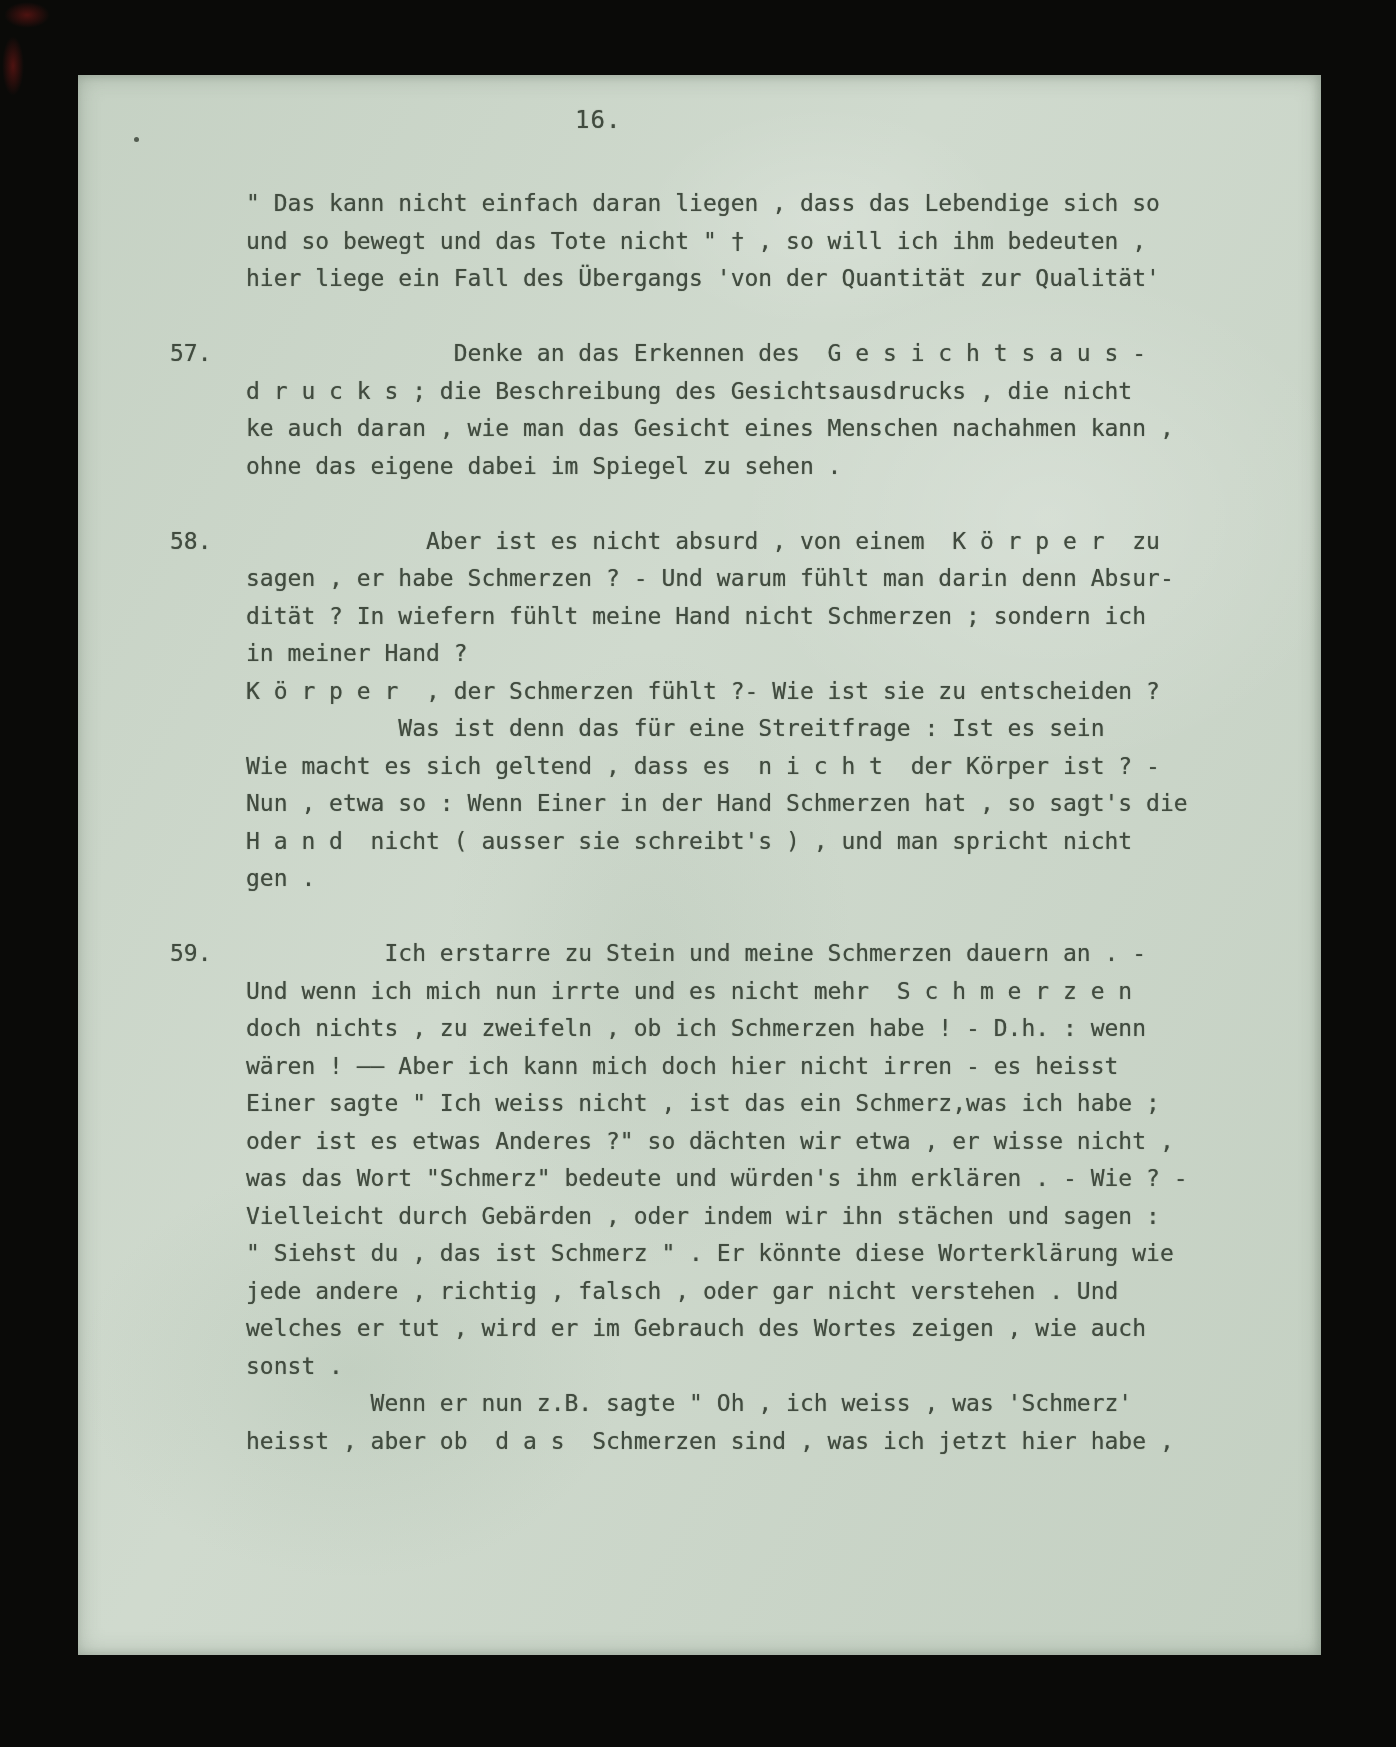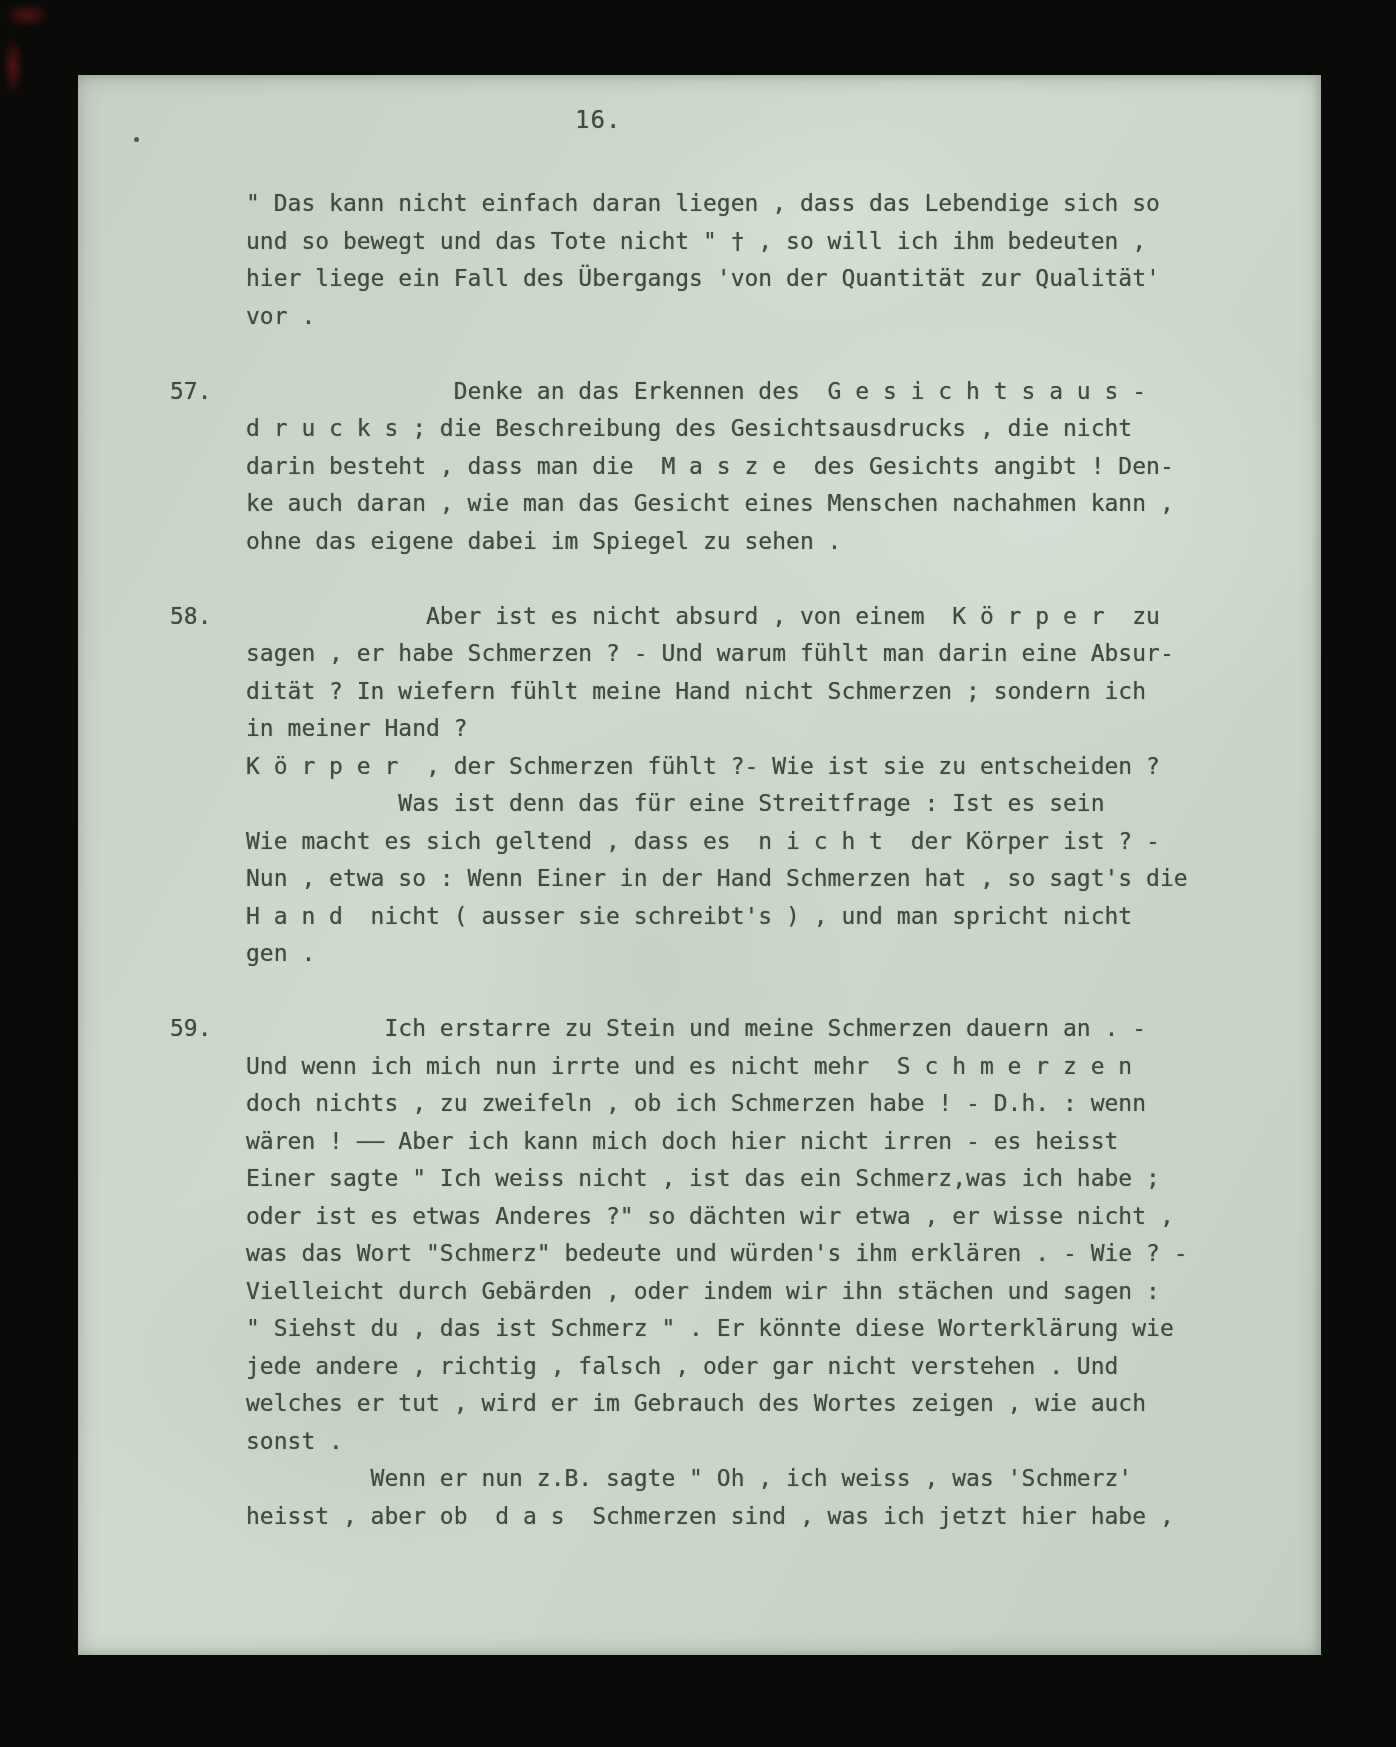--- a/index.html
+++ b/index.html
@@ -94,36 +94,34 @@
   <div class="margin-dot"></div>
 
   <div class="page-number">16.</div>
 
   <div class="page-body">
 
     <div class="para">
       <div class="line">" Das kann nicht einfach daran liegen , dass das Lebendige sich so</div>
       <div class="line">und so bewegt und das Tote nicht " † , so will ich ihm bedeuten ,</div>
       <div class="line">hier liege ein Fall des Übergangs 'von der Quantität zur Qualität'</div>
-      <div class="line">vor .</div>
     </div>
 
     <div class="para">
       <span class="para-num">57.</span>
       <div class="line">               Denke an das Erkennen des  G e s i c h t s a u s -</div>
       <div class="line">d r u c k s ; die Beschreibung des Gesichtsausdrucks , die nicht</div>
-      <div class="line">darin besteht , dass man die  M a s z e  des Gesichts angibt ! Den-</div>
       <div class="line">ke auch daran , wie man das Gesicht eines Menschen nachahmen kann ,</div>
       <div class="line">ohne das eigene dabei im Spiegel zu sehen .</div>
     </div>
 
     <div class="para">
       <span class="para-num">58.</span>
       <div class="line">             Aber ist es nicht absurd , von einem  K ö r p e r  zu</div>
-      <div class="line">sagen , er habe Schmerzen ? - Und warum fühlt man darin eine Absur-</div>
+      <div class="line">sagen , er habe Schmerzen ? - Und warum fühlt man darin denn Absur-</div>
       <div class="line">dität ? In wiefern fühlt meine Hand nicht Schmerzen ; sondern ich</div>
       <div class="line">in meiner Hand ?</div>
       <div class="line">K ö r p e r  , der Schmerzen fühlt ?- Wie ist sie zu entscheiden ?</div>
       <div class="line">           Was ist denn das für eine Streitfrage : Ist es sein</div>
       <div class="line">Wie macht es sich geltend , dass es  n i c h t  der Körper ist ? -</div>
       <div class="line">Nun , etwa so : Wenn Einer in der Hand Schmerzen hat , so sagt's die</div>
       <div class="line">H a n d  nicht ( ausser sie schreibt's ) , und man spricht nicht</div>
       <div class="line">gen .</div>
     </div>
 

